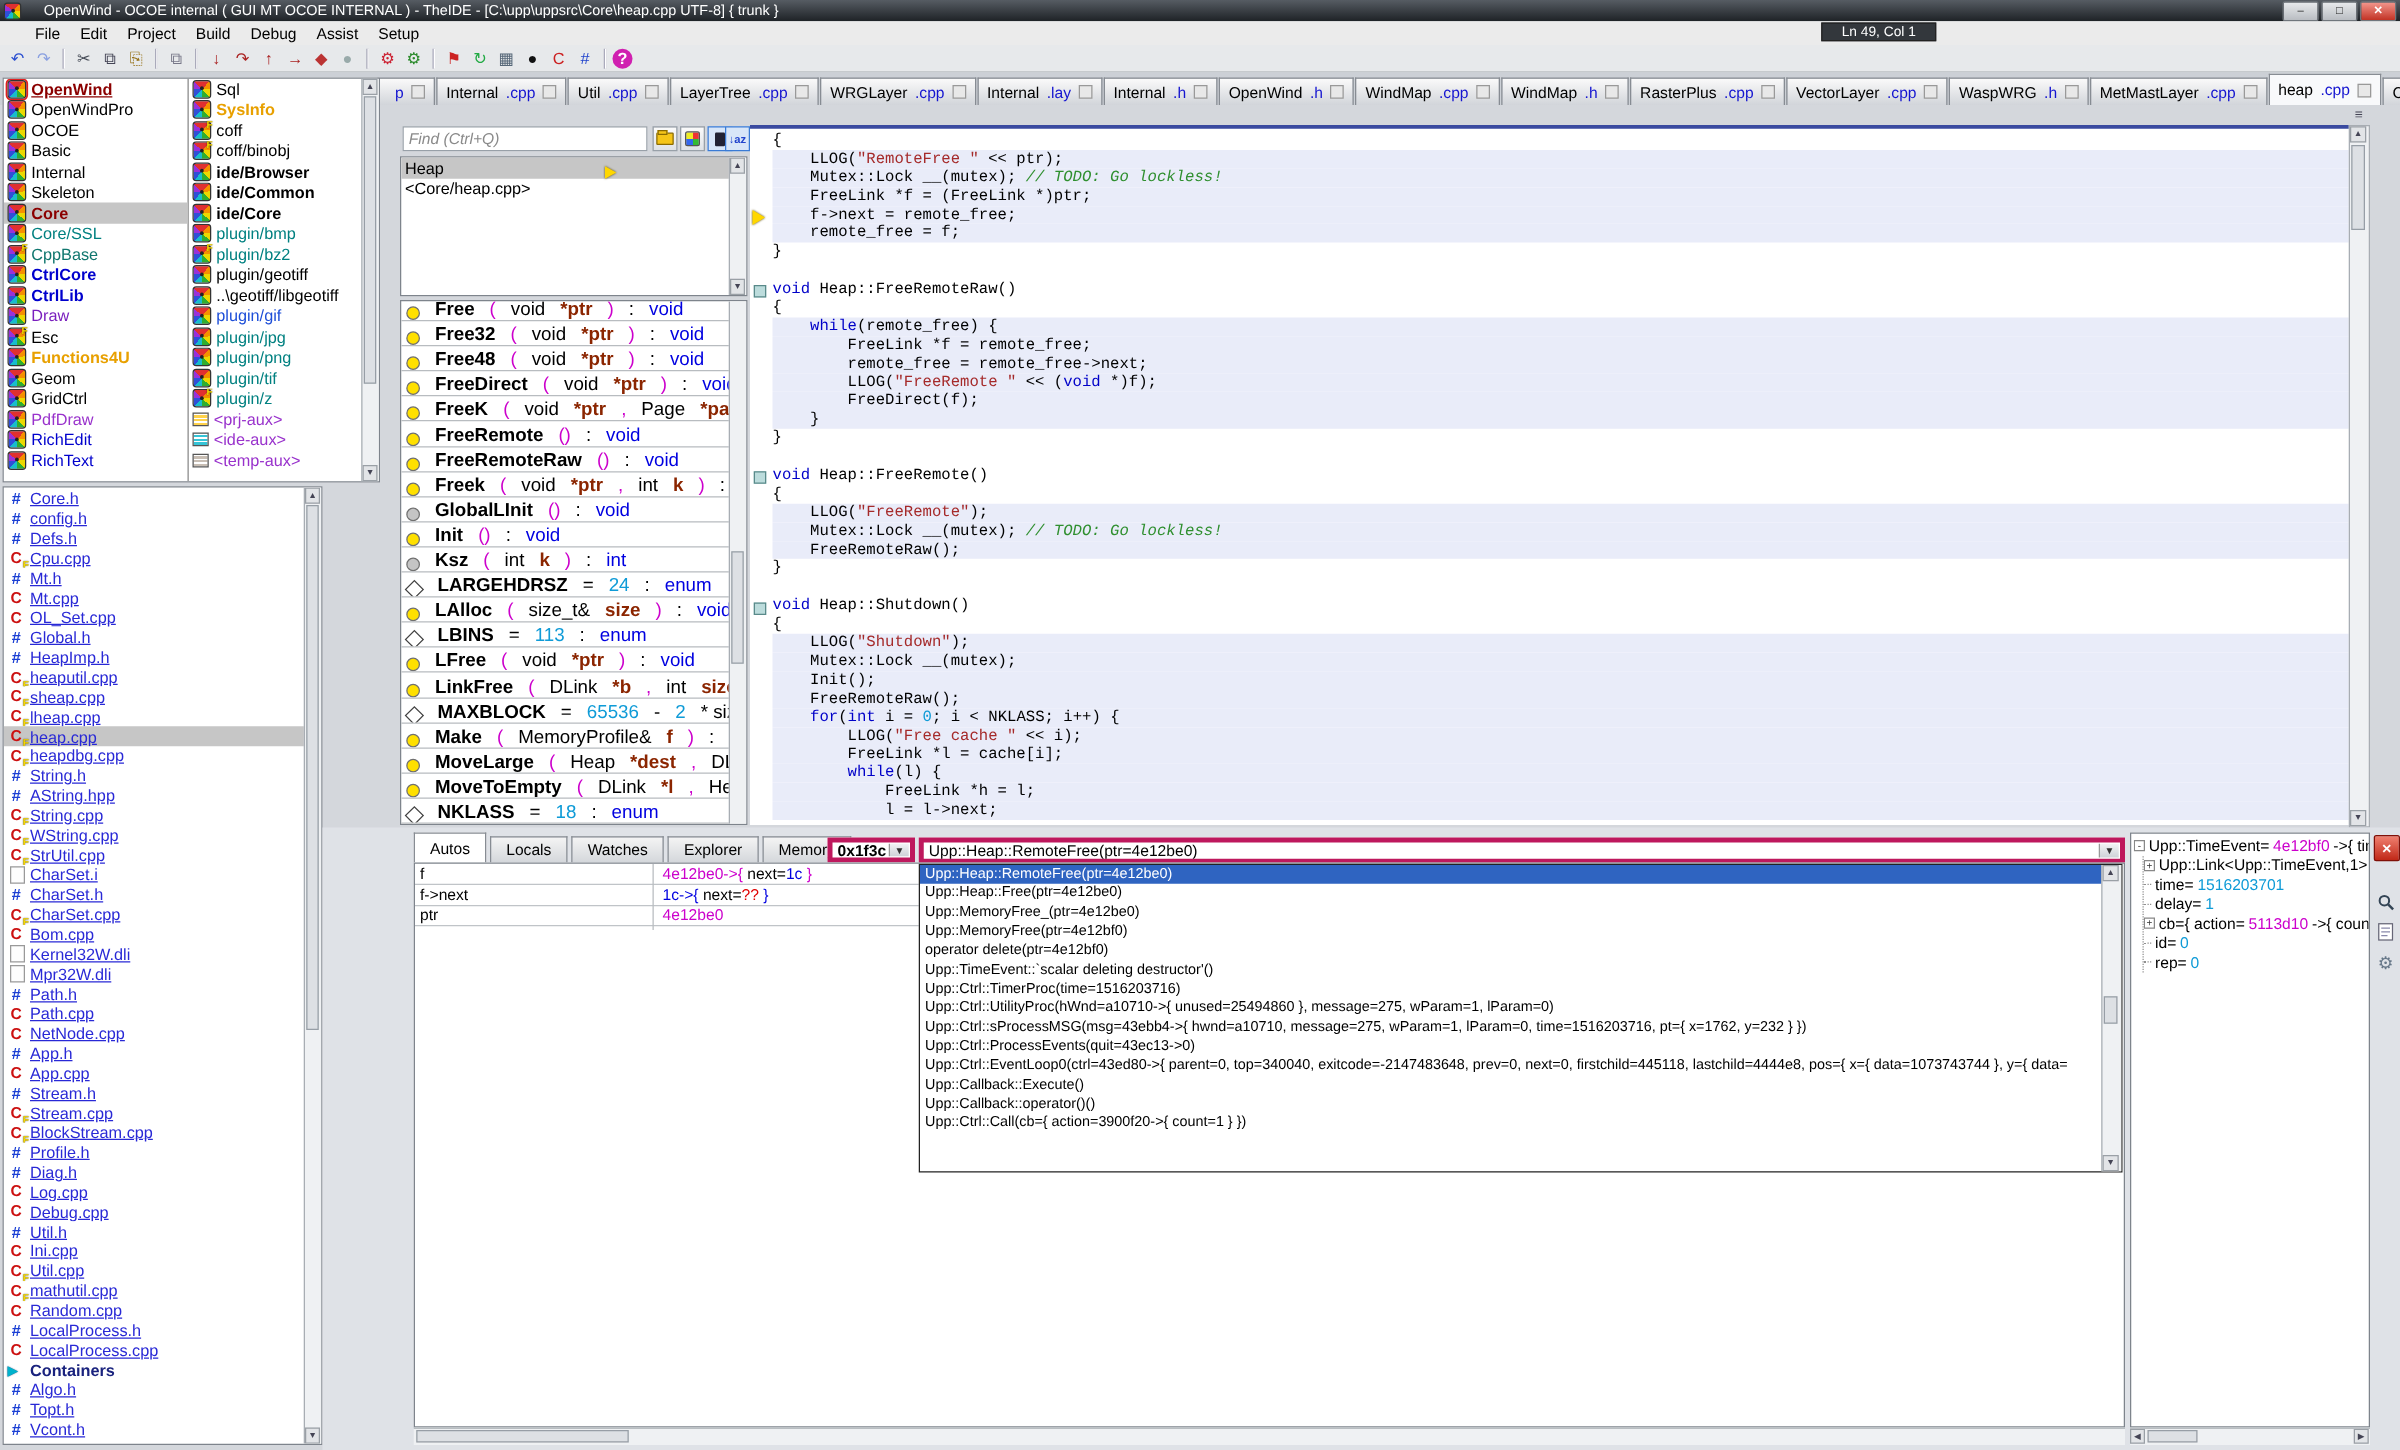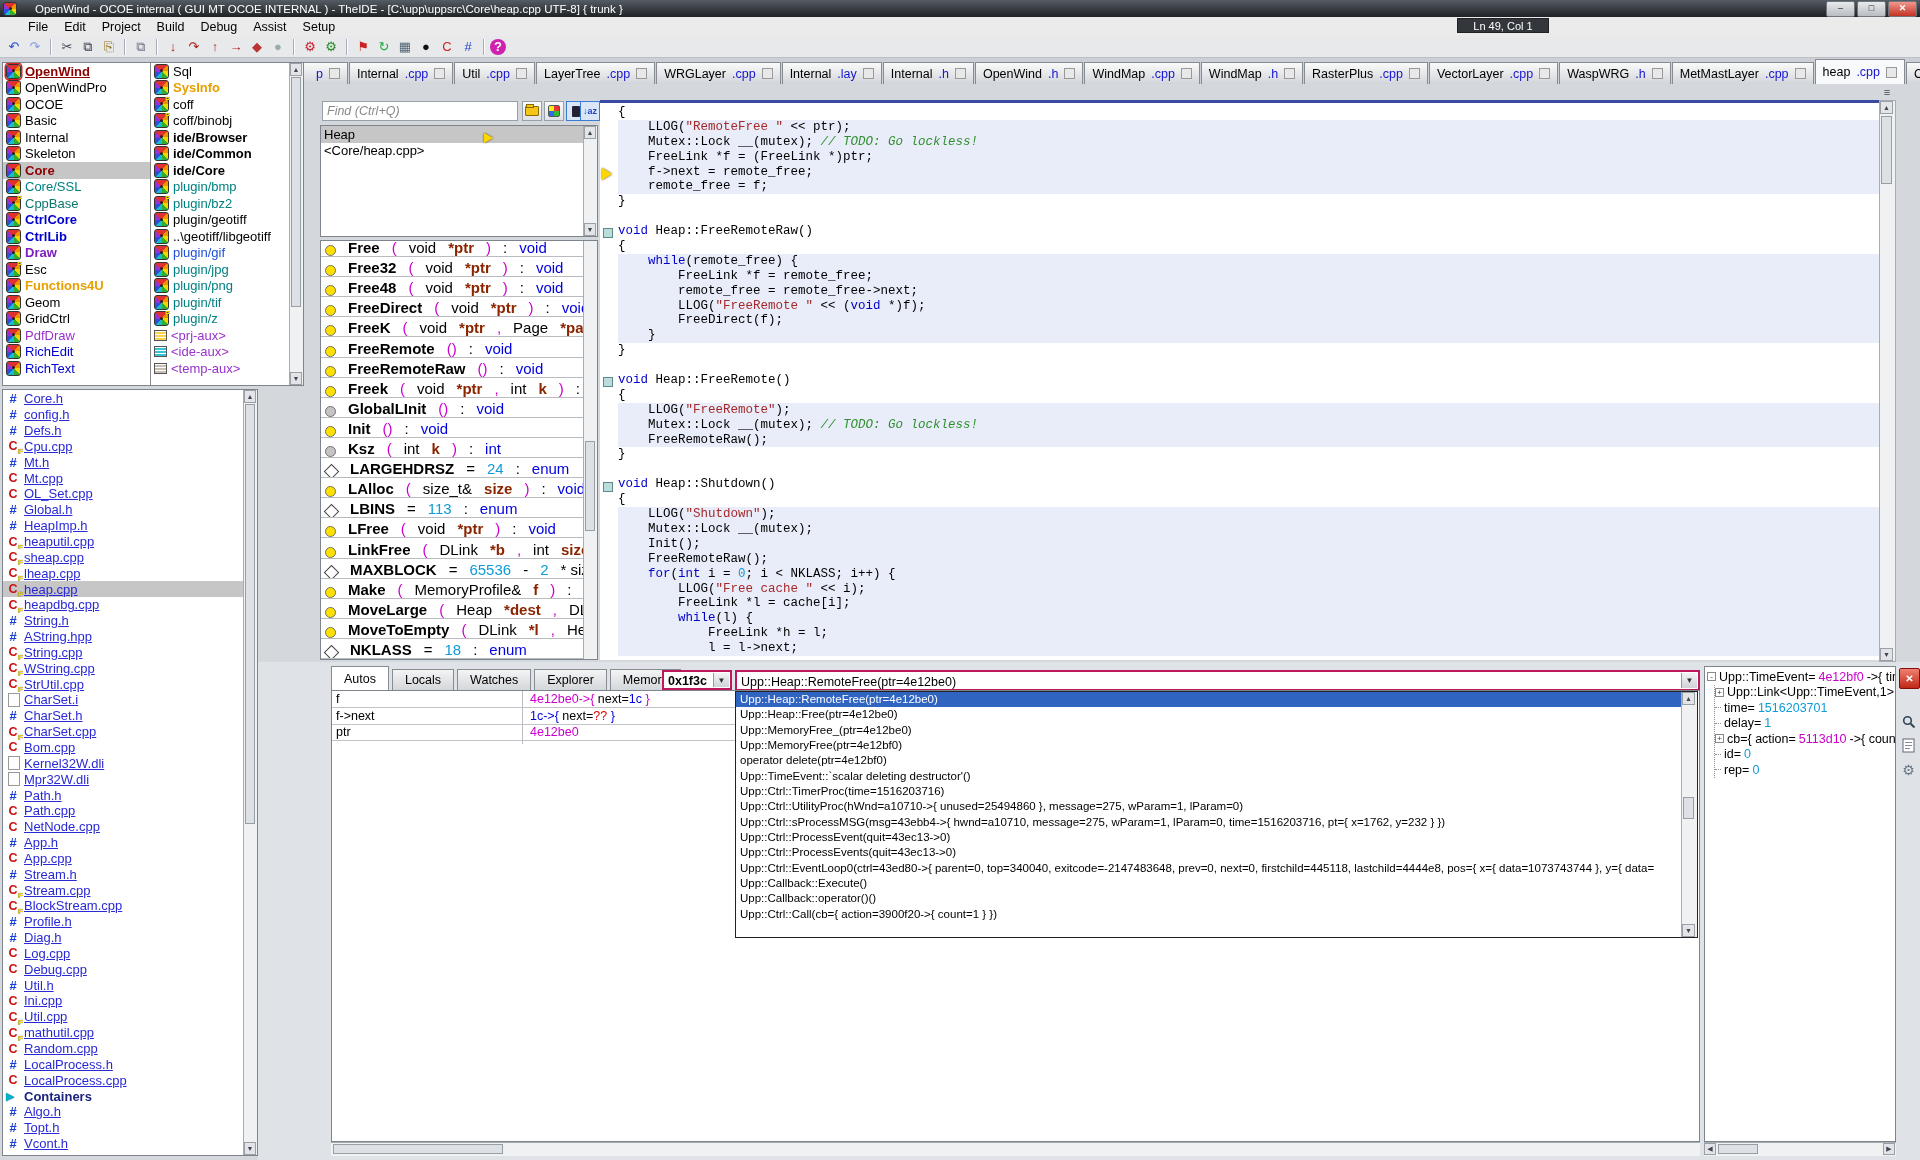--- a/index.html
+++ b/index.html
@@ -83,21 +83,21 @@
           border-left:10px solid #ffd700;filter:drop-shadow(0 0 1px #554400);}
   .c-p{color:#000}.c-k{color:#0000c8}.c-s{color:#a52a2a}.c-c{color:#2f8f2f;font-style:italic}
   .c-n{color:#0f9bd7}.c-m{color:#cc00cc}.c-r{color:#8b2500;font-weight:bold}
   .c-b{font-weight:bold;color:#000}.c-t{color:#0000e0}.c-e{color:#e00000}
   .hamb{position:absolute;left:1879px;top:86px;width:16px;height:13px;color:#445;font-size:11px;line-height:13px;text-align:center;}
   
   .dbgtabs{position:absolute;left:331px;top:666px;height:24px;display:flex;align-items:flex-end;}
   .dtab{height:20px;border:1px solid #878c93;border-bottom:none;background:linear-gradient(#f4f4f4,#d4d7db);
         padding:0 12px;display:flex;align-items:center;font-size:12.5px;margin-right:3px;}
   .dtab.active{height:23px;background:#fff;font-weight:normal;}
-  .combo{position:absolute;background:#fff;border:2px solid #be185d;box-sizing:border-box;display:flex;align-items:flex-end;
+  .combo{position:absolute;background:#fff;border:4px solid #be185d;box-sizing:border-box;display:flex;align-items:flex-start;
          font-size:12.5px;padding-left:4px;white-space:nowrap;overflow:hidden;}
   .combo .arr{position:absolute;right:1px;top:1px;bottom:1px;width:15px;background:linear-gradient(#f2f3f5,#cfd3d8);
               border-left:1px solid #999;display:flex;align-items:center;justify-content:center;font-size:8px;color:#333;}
   .wrow{position:absolute;height:16px;display:flex;align-items:center;font-size:12.5px;white-space:nowrap;}
   .stack{position:absolute;left:735px;top:691px;width:963px;height:247px;background:#fff;border:1px solid #222;
          box-sizing:border-box;z-index:5;}
   .sitem{height:15.34px;line-height:15.34px;font-size:11.5px;padding-left:4px;white-space:nowrap;overflow:hidden;width:945px;}
   .sitem.selected{background:#2f64c1;color:#fff;}
   
   .trow{height:15.5px;display:flex;align-items:center;gap:3px;font-size:12.5px;white-space:nowrap;overflow:hidden;}
@@ -296,21 +296,21 @@
         <div class="lrow">
           <span class="pkgicon"></span>
           <span style="color: rgb(0, 0, 205); font-weight: bold;">CtrlCore</span>
         </div>
         <div class="lrow">
           <span class="pkgicon"></span>
           <span style="color: rgb(0, 0, 205); font-weight: bold;">CtrlLib</span>
         </div>
         <div class="lrow">
           <span class="pkgicon"></span>
-          <span style="color: rgb(122, 31, 190); font-weight: bold; text-align: center;">Draw</span>
+          <span style="color: rgb(122, 31, 190); font-weight: normal; text-align: center;">Draw</span>
         </div>
         <div class="lrow">
           <span class="pkgicon">
             <span class="badgeF">F</span>
           </span>
           <span style="color: rgb(0, 0, 0);">Esc</span>
         </div>
         <div class="lrow">
           <span class="pkgicon"></span>
           <span style="color: rgb(232, 160, 0); font-weight: bold;">Functions4U</span>
@@ -940,21 +940,20 @@
     </div>
   <div class="sitem selected">Upp::Heap::RemoteFree(ptr=4e12be0)</div>
       <div class="sitem">Upp::Heap::Free(ptr=4e12be0)</div>
       <div class="sitem">Upp::MemoryFree_(ptr=4e12be0)</div>
       <div class="sitem">Upp::MemoryFree(ptr=4e12bf0)</div>
       <div class="sitem">operator delete(ptr=4e12bf0)</div>
       <div class="sitem">Upp::TimeEvent::`scalar deleting destructor'()</div>
       <div class="sitem">Upp::Ctrl::TimerProc(time=1516203716)</div>
       <div class="sitem">Upp::Ctrl::UtilityProc(hWnd=a10710-&gt;{ unused=25494860 }, message=275, wParam=1, lParam=0)</div>
       <div class="sitem">Upp::Ctrl::sProcessMSG(msg=43ebb4-&gt;{ hwnd=a10710, message=275, wParam=1, lParam=0, time=1516203716, pt={ x=1762, y=232 } })</div>
-      <div class="sitem">Upp::Ctrl::ProcessEvent(quit=43ec13-&gt;0)</div>
       <div class="sitem">Upp::Ctrl::ProcessEvents(quit=43ec13-&gt;0)</div>
       <div class="sitem">Upp::Ctrl::EventLoop0(ctrl=43ed80-&gt;{ parent=0, top=340040, exitcode=-2147483648, prev=0, next=0, firstchild=445118, lastchild=4444e8, pos={ x={ data=1073743744 }, y={ data=</div>
       <div class="sitem">Upp::Callback::Execute()</div>
       <div class="sitem">Upp::Callback::operator()()</div>
       <div class="sitem">Upp::Ctrl::Call(cb={ action=3900f20-&gt;{ count=1 } })</div>
     </div>
 
   
   <div class="panel" style="left:1704px;top:666px;width:192px;height:476px">
     <div id="tree" style="padding:2px 0 0 2px">

